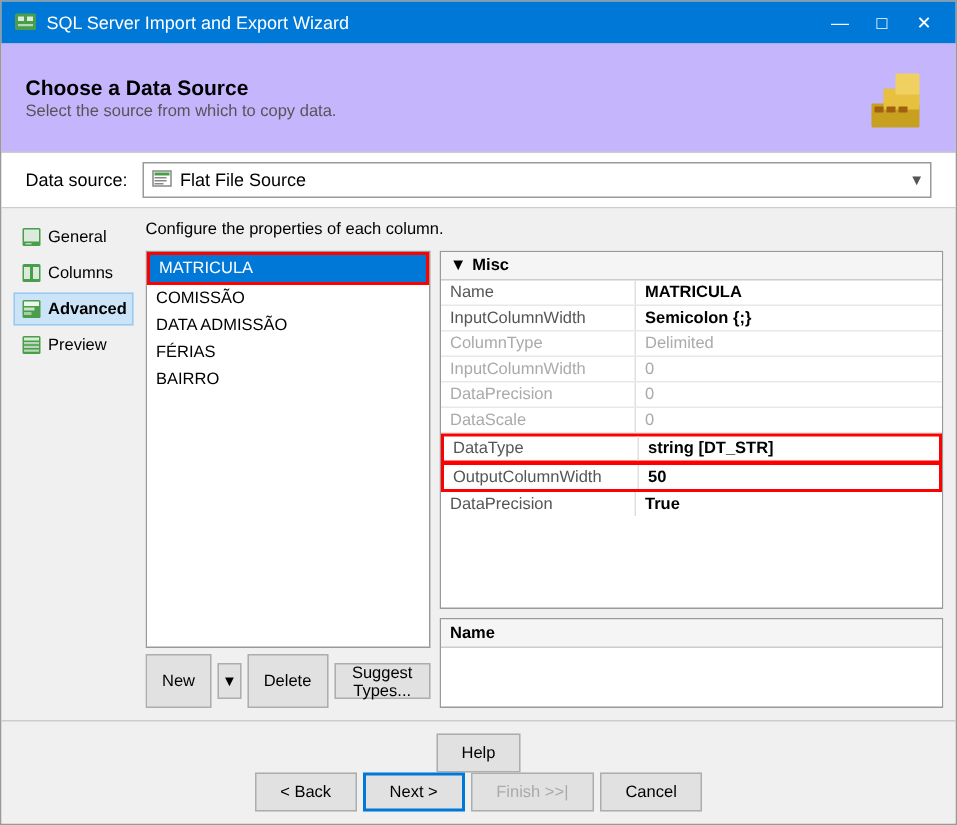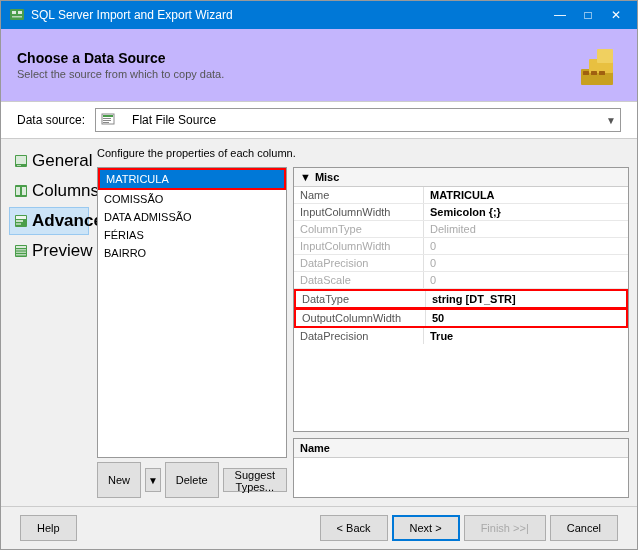--- a/index.html
+++ b/index.html
@@ -112,21 +112,20 @@
       width: 16px;
       height: 16px;
       margin-right: 4px;
       display: flex;
       align-items: center;
       justify-content: center;
     }
     .datasource-dropdown-text {
       flex: 1;
       font-size: 12px;
-      margin-left: 12px;
     }
     .datasource-dropdown-arrow {
       font-size: 10px;
       color: #555;
     }
 
     .main-content {
       display: flex;
       flex: 1;
       overflow: hidden;
@@ -141,21 +140,21 @@
       flex-direction: column;
       gap: 2px;
       flex-shrink: 0;
     }
     .nav-item {
       display: flex;
       align-items: center;
       gap: 4px;
       padding: 3px 4px;
       cursor: pointer;
-      font-size: 17px;
+      font-size: 11px;
       color: #000;
       border: 1px solid transparent;
     }
     .nav-item.active {
       background: #cce4f7;
       border-color: #99c9f0;
       font-weight: bold;
       color: #000;
     }
     .nav-icon {
@@ -295,25 +294,26 @@
       padding: 3px 6px;
       font-size: 11px;
       font-weight: bold;
       border-bottom: 1px solid #ccc;
       background: #f5f5f5;
     }
 
     .bottom-bar {
       background: #f0f0f0;
       border-top: 1px solid #ccc;
-      padding: 8px 19px;
+      padding: 8px 0;
       display: flex;
       align-items: center;
       justify-content: space-between;
       flex-shrink: 0;
+      flex-direction: column;
     }
     .bottom-left {
       display: flex;
     }
     .bottom-right {
       display: flex;
       gap: 4px;
     }
     .footer-btn {
       height: 26px;

